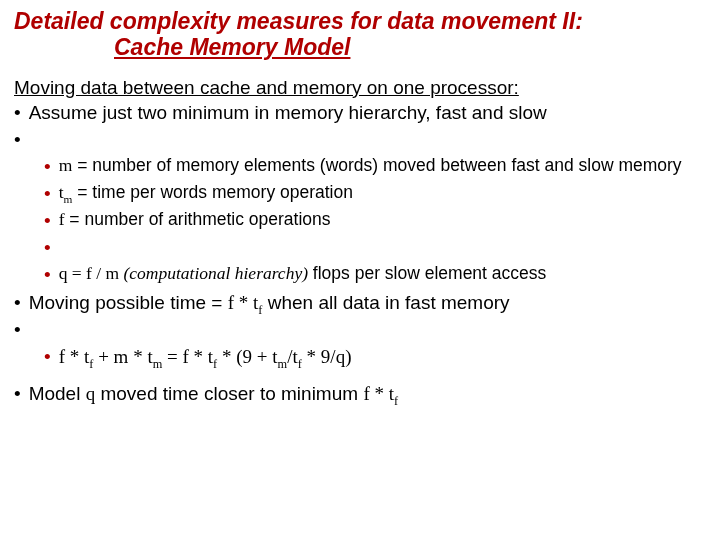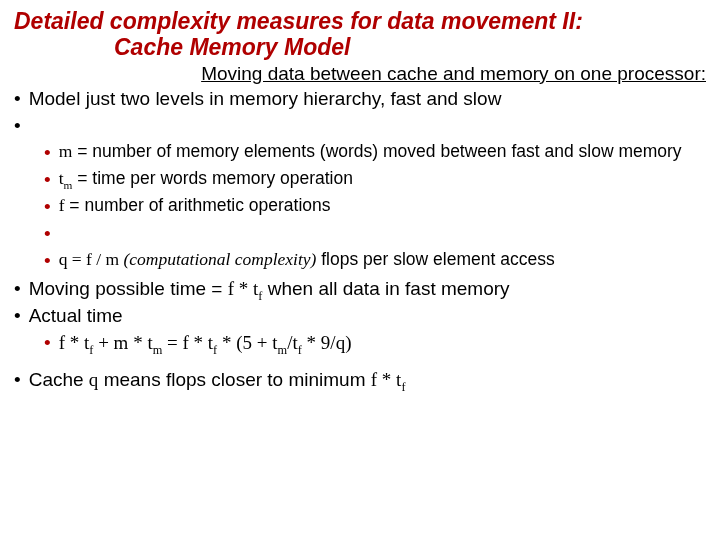--- a/index.html
+++ b/index.html
@@ -12,30 +12,32 @@
     background: #fff;
     color: #000;
   }
   .title {
     font-style: italic;
     font-weight: bold;
     font-size: 23px;
     color: #b00000;
     padding-left: 0px;
     line-height: 1.15;
+    margin-bottom: 14px;
   }
   .title .line2 {
+    text-decoration: underline;
     padding-left: 100px;
     display: inline-block;
   }
   .section {
     font-size: 19px;
     line-height: 1.32;
   }
-  .underline { text-decoration: underline; text-align: right; }
+  .underline { text-decoration: underline; }
   .bullet-row { display:flex; gap: 8px; }
   .dot { font-size: 19px; line-height:1.32; }
   .dot-red { color: #b00000; }
   .serif { font-family: "Times New Roman", Times, serif; }
   .sub { font-size: 0.65em; vertical-align: sub; line-height:0; }
   .inner { padding-left: 30px; font-size: 17.5px; }
   .inner .bullet-row { margin-bottom: 6px; }
   .outer .bullet-row { margin-bottom: 2px; }
   .italic { font-style: italic; }
 </style>
@@ -46,21 +48,21 @@
   <span>Detailed complexity measures for data movement II:</span><br>
   <span class="line2">Cache Memory Model</span>
 </div>
 
 <div class="section outer">
 
   <div class="underline">Moving data between cache and memory on one processor:</div>
 
   <div class="bullet-row">
     <div class="dot">•</div>
-    <div>Model just two levels in memory hierarchy, fast and slow</div>
+    <div>Assume just two minimum in memory hierarchy, fast and slow</div>
   </div>
   <div class="bullet-row">
     <div class="dot">•</div>
   </div>
 
   <div class="inner">
 
     <div class="bullet-row">
       <div class="dot dot-red">•</div>
       <div>
@@ -82,47 +84,46 @@
       </div>
     </div>
 
     <div class="bullet-row">
       <div class="dot dot-red">•</div>
     </div>
 
     <div class="bullet-row">
       <div class="dot dot-red">•</div>
       <div>
-        <span class="serif">q = f / m  </span><span class="serif italic">(computational complexity)</span><span>  flops per slow element access</span>
+        <span class="serif">q = f / m  </span><span class="serif italic">(computational hierarchy)</span><span>  flops per slow element access</span>
       </div>
     </div>
 
   </div>
 
   <div class="bullet-row">
     <div class="dot">•</div>
     <div>
       <span>Moving possible time = </span><span class="serif"><span>f * t</span><span class="sub">f</span></span><span>  when all data in fast memory</span>
     </div>
   </div>
 
   <div class="bullet-row">
     <div class="dot">•</div>
-    <div>Actual time</div>
   </div>
 
   <div class="bullet-row" style="padding-left:30px">
     <div class="dot dot-red">•</div>
     <div class="serif">
-      <span>f * t</span><span class="sub">f</span><span>  +  m * t</span><span class="sub">m</span><span>   =   f * t</span><span class="sub">f</span><span> * (5 + t</span><span class="sub">m</span><span>/t</span><span class="sub">f</span><span>  * 9/q)</span>
+      <span>f * t</span><span class="sub">f</span><span>  +  m * t</span><span class="sub">m</span><span>   =   f * t</span><span class="sub">f</span><span> * (9 + t</span><span class="sub">m</span><span>/t</span><span class="sub">f</span><span>  * 9/q)</span>
     </div>
   </div>
 
   <div style="height:10px"></div>
 
   <div class="bullet-row">
     <div class="dot">•</div>
     <div>
-      <span>Cache </span><span class="serif">q</span><span> means flops closer to minimum </span><span class="serif"><span>f * t</span><span class="sub">f</span></span>
+      <span>Model </span><span class="serif">q</span><span> moved time closer to minimum </span><span class="serif"><span>f * t</span><span class="sub">f</span></span>
     </div>
   </div>
 
 </div>
 
 </body></html>

